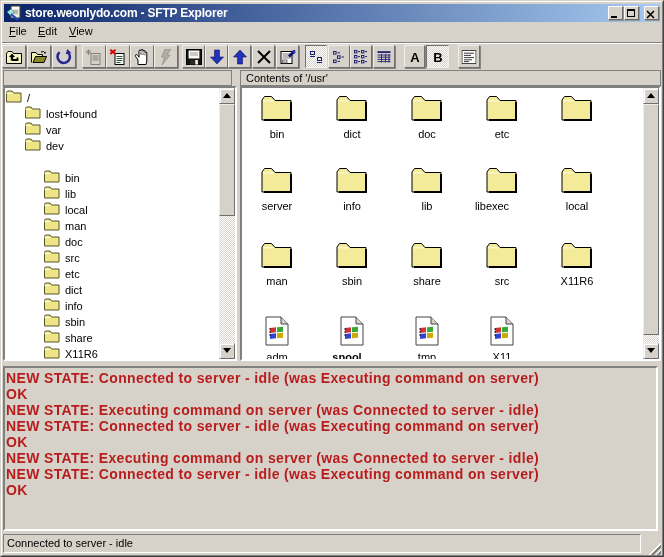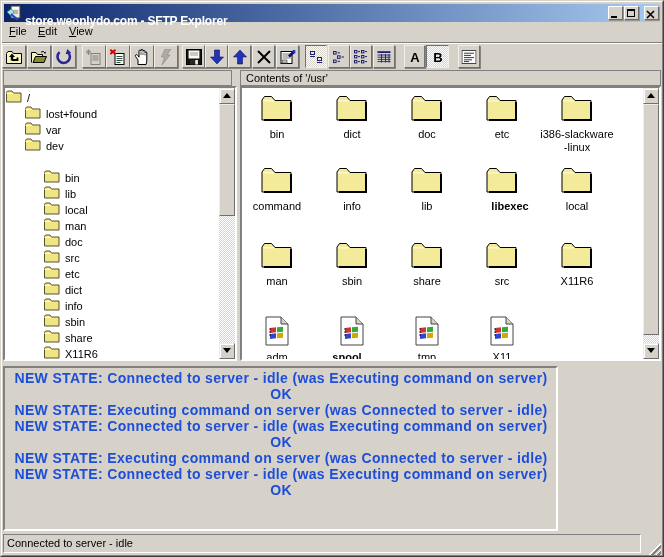--- a/index.html
+++ b/index.html
@@ -30,21 +30,21 @@
 
 <div class="abs" style="left:4px; top:4px; width:656px; height:18px; background:linear-gradient(90deg,#0A246A,#A6CAF0);">
   <svg class="abs" style="left:2px;top:1px" width="16" height="16" viewBox="0 0 16 16">
     <rect x="5" y="1" width="9" height="12" fill="#ECE9D8" stroke="#404040" stroke-width="1"></rect>
     <rect x="6" y="2" width="7" height="2" fill="#fff"></rect>
     <line x1="7" y1="6" x2="12" y2="6" stroke="#808080"></line>
     <line x1="7" y1="8" x2="12" y2="8" stroke="#808080"></line>
     <polygon points="1,7 5,4 8,7 5,11" fill="#9FE8E8" stroke="#2A6A6A" stroke-width="0.5"></polygon>
     <line x1="5" y1="9" x2="12" y2="15" stroke="#2244CC" stroke-width="2.2"></line>
   </svg>
-  <div class="abs" style="left:21px; top:0; line-height:18px; font-size:12px; font-weight:bold; color:#fff; letter-spacing:-0.2px;margin-top:8px;">store.weonlydo.com - SFTP Explorer</div>
+  <div class="abs" style="left:21px; top:0; line-height:18px; font-size:12px; font-weight:bold; color:#fff; letter-spacing:-0.2px;">store.weonlydo.com - SFTP Explorer</div>
 
   <div class="abs raised" style="left:604px; top:2px; width:15px; height:14px;">
     <div class="abs" style="left:2px; top:9px; width:6px; height:2px; background:#000;"></div>
   </div>
   <div class="abs raised" style="left:620px; top:2px; width:15px; height:14px;">
     <div class="abs" style="left:2px; top:2px; width:8px; height:8px; border:1px solid #000; border-top-width:2px;"></div>
   </div>
   <div class="abs raised" style="left:640px; top:2px; width:15px; height:14px;">
     <svg width="13" height="12" viewBox="0 0 13 12">
         <path d="M2,2 L9,9 M9,2 L2,9" stroke="#000" stroke-width="1.6"></path>
@@ -389,45 +389,44 @@
         <path d="M1,26 V6 L3.5,2.5 H10.5 L14,6.5 H30 V26 Z" fill="#F4EB9A" stroke="#000" stroke-width="1"></path>
         <path d="M30,8 V26 H3" fill="none" stroke="#000" stroke-width="2"></path>
         <path d="M2,6.8 H13" stroke="#FFFBD8" stroke-width="1.2"></path>
       </svg>
       <div class="ilabel" style="left:215px; top:40px; width:90px;">etc</div>
       <svg class="abs" style="left:319px;top:6px" width="32" height="28" viewBox="0 0 32 28">
         <path d="M1,26 V6 L3.5,2.5 H10.5 L14,6.5 H30 V26 Z" fill="#F4EB9A" stroke="#000" stroke-width="1"></path>
         <path d="M30,8 V26 H3" fill="none" stroke="#000" stroke-width="2"></path>
         <path d="M2,6.8 H13" stroke="#FFFBD8" stroke-width="1.2"></path>
       </svg>
-      <div class="ilabel" style="left:290px; top:40px; width:90px;">i386-slackware<br>-linux</div>
       <svg class="abs" style="left:19px;top:78px" width="32" height="28" viewBox="0 0 32 28">
         <path d="M1,26 V6 L3.5,2.5 H10.5 L14,6.5 H30 V26 Z" fill="#F4EB9A" stroke="#000" stroke-width="1"></path>
         <path d="M30,8 V26 H3" fill="none" stroke="#000" stroke-width="2"></path>
         <path d="M2,6.8 H13" stroke="#FFFBD8" stroke-width="1.2"></path>
       </svg>
-      <div class="ilabel" style="left:-10px; top:112px; width:90px;">command</div>
+      <div class="ilabel" style="left:-10px; top:112px; width:90px;">server</div>
       <svg class="abs" style="left:94px;top:78px" width="32" height="28" viewBox="0 0 32 28">
         <path d="M1,26 V6 L3.5,2.5 H10.5 L14,6.5 H30 V26 Z" fill="#F4EB9A" stroke="#000" stroke-width="1"></path>
         <path d="M30,8 V26 H3" fill="none" stroke="#000" stroke-width="2"></path>
         <path d="M2,6.8 H13" stroke="#FFFBD8" stroke-width="1.2"></path>
       </svg>
       <div class="ilabel" style="left:65px; top:112px; width:90px;">info</div>
       <svg class="abs" style="left:169px;top:78px" width="32" height="28" viewBox="0 0 32 28">
         <path d="M1,26 V6 L3.5,2.5 H10.5 L14,6.5 H30 V26 Z" fill="#F4EB9A" stroke="#000" stroke-width="1"></path>
         <path d="M30,8 V26 H3" fill="none" stroke="#000" stroke-width="2"></path>
         <path d="M2,6.8 H13" stroke="#FFFBD8" stroke-width="1.2"></path>
       </svg>
       <div class="ilabel" style="left:140px; top:112px; width:90px;">lib</div>
       <svg class="abs" style="left:244px;top:78px" width="32" height="28" viewBox="0 0 32 28">
         <path d="M1,26 V6 L3.5,2.5 H10.5 L14,6.5 H30 V26 Z" fill="#F4EB9A" stroke="#000" stroke-width="1"></path>
         <path d="M30,8 V26 H3" fill="none" stroke="#000" stroke-width="2"></path>
         <path d="M2,6.8 H13" stroke="#FFFBD8" stroke-width="1.2"></path>
       </svg>
-      <div class="ilabel" style="left:223px; top:112px; width:90px;font-weight:bold;">libexec</div>
+      <div class="ilabel" style="left:205px; top:112px; width:90px;">libexec</div>
       <svg class="abs" style="left:319px;top:78px" width="32" height="28" viewBox="0 0 32 28">
         <path d="M1,26 V6 L3.5,2.5 H10.5 L14,6.5 H30 V26 Z" fill="#F4EB9A" stroke="#000" stroke-width="1"></path>
         <path d="M30,8 V26 H3" fill="none" stroke="#000" stroke-width="2"></path>
         <path d="M2,6.8 H13" stroke="#FFFBD8" stroke-width="1.2"></path>
       </svg>
       <div class="ilabel" style="left:290px; top:112px; width:90px;">local</div>
       <svg class="abs" style="left:19px;top:153px" width="32" height="28" viewBox="0 0 32 28">
         <path d="M1,26 V6 L3.5,2.5 H10.5 L14,6.5 H30 V26 Z" fill="#F4EB9A" stroke="#000" stroke-width="1"></path>
         <path d="M30,8 V26 H3" fill="none" stroke="#000" stroke-width="2"></path>
         <path d="M2,6.8 H13" stroke="#FFFBD8" stroke-width="1.2"></path>
@@ -511,21 +510,21 @@
     <div class="sb-btn" style="top:0;"><svg width="14" height="14" viewBox="0 0 14 14">
           <polygon points="7,4 11,9 3,9" fill="#000"></polygon>
         </svg></div>
     <div class="thumb" style="top:16px; height:231px;"></div>
     <div class="sb-btn" style="top:255px;"><svg width="14" height="14" viewBox="0 0 14 14">
           <polygon points="7,9 11,4 3,4" fill="#000"></polygon>
         </svg></div>
   </div>
 </div>
 
-<div class="abs sunk2" style="left:3px; top:366px; width:555px; height:165px; background:#D6D2CA; font-weight:bold; font-size:14px; color:#1d4ed8; letter-spacing:0.35px;text-align:center;">
+<div class="abs sunk2" style="left:3px; top:366px; width:655px; height:165px; background:#D6D2CA; font-weight:bold; font-size:14px; color:#b91c1c; letter-spacing:0.35px;">
   <div style="padding:2px 0 0 1px; line-height:16px; white-space:pre;">NEW STATE: Connected to server - idle (was Executing command on server)
 OK
 NEW STATE: Executing command on server (was Connected to server - idle)
 NEW STATE: Connected to server - idle (was Executing command on server)
 OK
 NEW STATE: Executing command on server (was Connected to server - idle)
 NEW STATE: Connected to server - idle (was Executing command on server)
 OK</div>
 </div>
 

